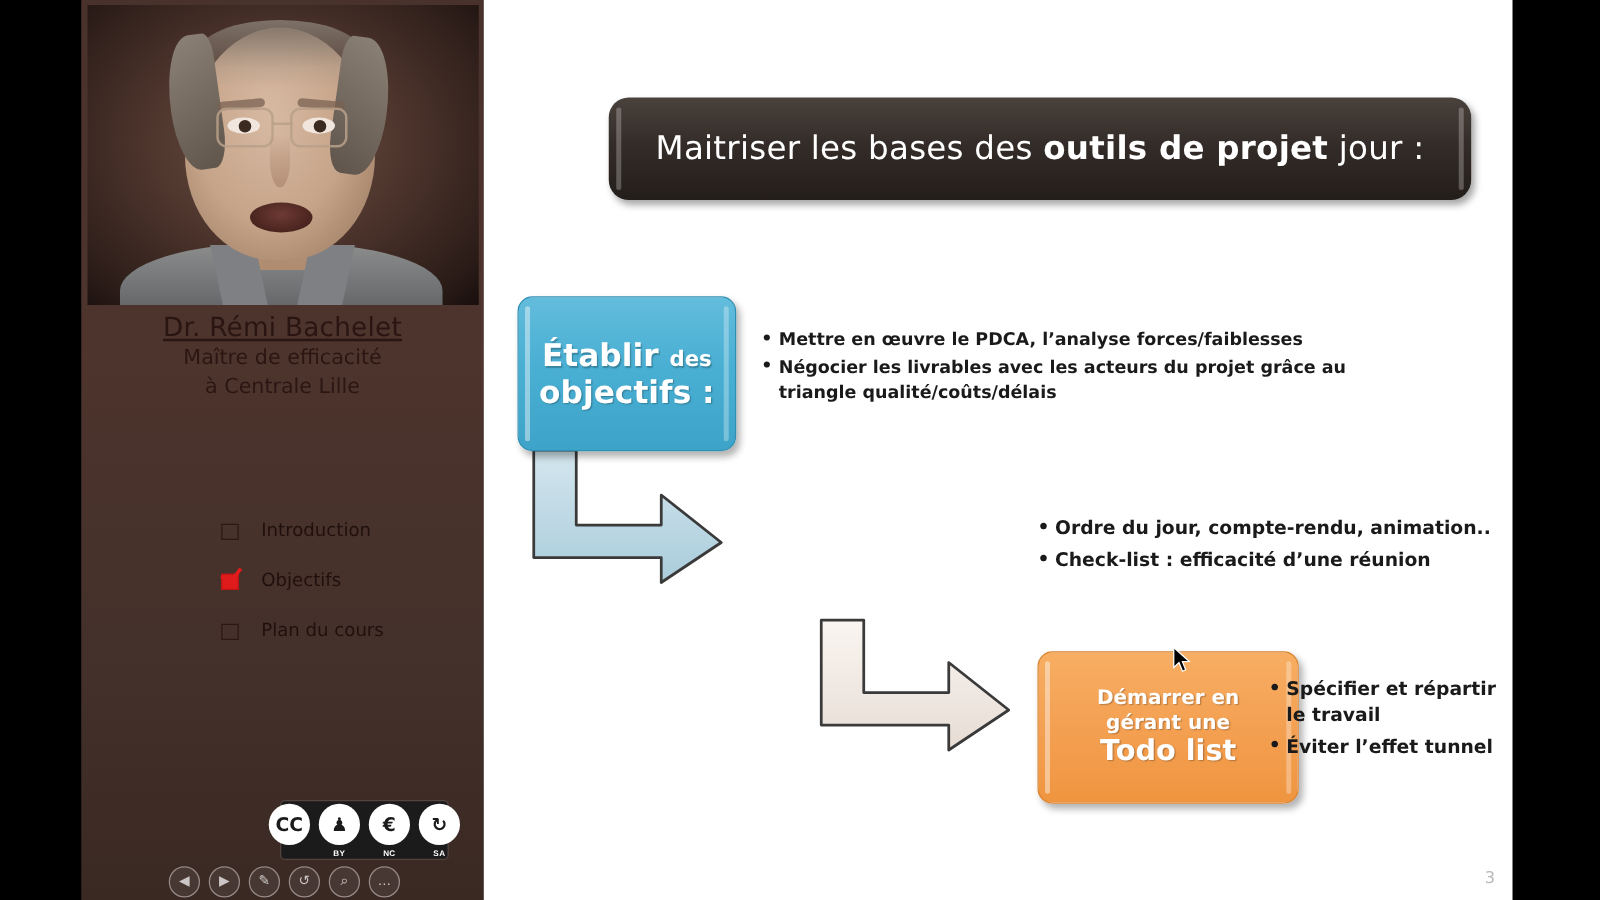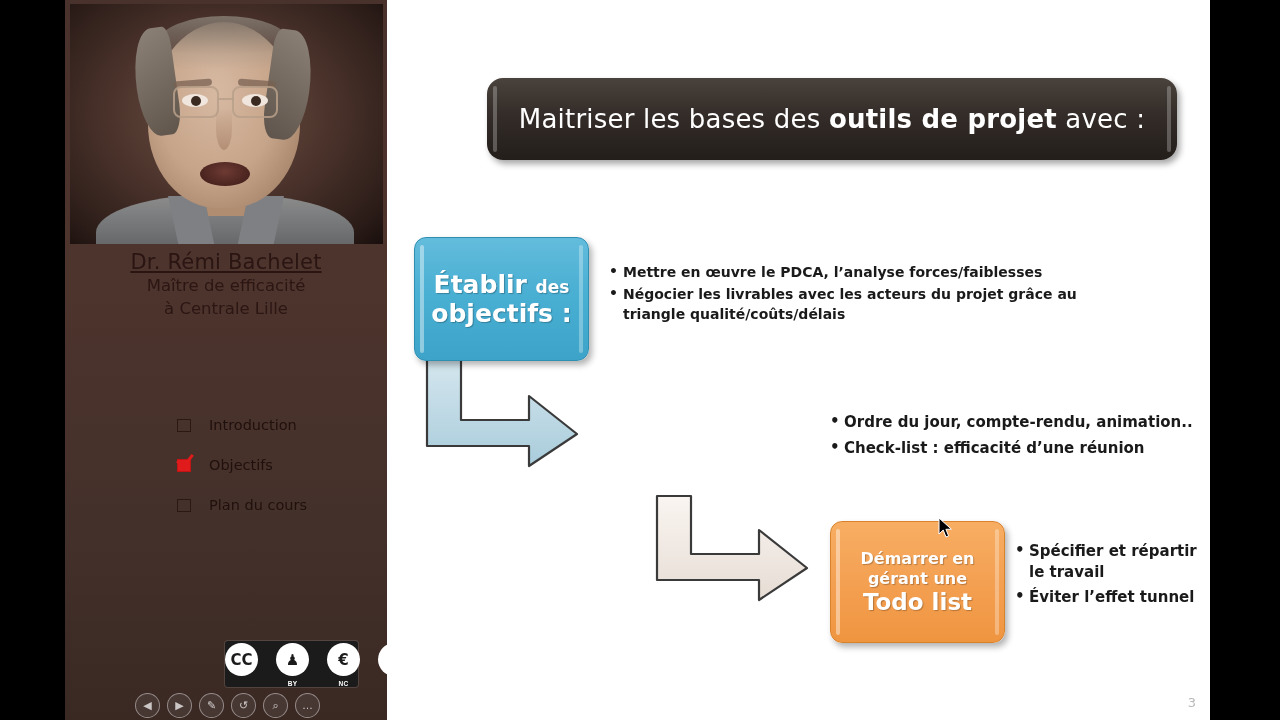--- a/index.html
+++ b/index.html
@@ -79,21 +79,21 @@
   .nav-box.checked:after {
     content:""; position:absolute; left: 2px; top: -9px; width: 7px; height: 13px;
     border: solid #e01b1b; border-width: 0 3px 3px 0; transform: rotate(38deg);
   }
   .nav-label { font-size: 14.5px; color: #20100d; font-family: "DejaVu Sans", sans-serif; }
 
   
   #cc-badge {
     position: absolute; left: 160px; top: 641px; width: 133px; height: 46px;
     background: #1b1b1b; border-radius: 3px;
-    display: flex; align-items: center; justify-content: space-between; gap: 18px;
+    display: flex; align-items: center; justify-content: center; gap: 7px;
     box-shadow: 0 0 0 1px rgba(255,255,255,.12);
   }
   .cc-circ { width: 33px; height: 33px; border-radius: 50%; background: #fff;
              display: flex; align-items: center; justify-content: center;
              font-size: 15px; font-weight: bold; color: #1b1b1b;
              font-family: "DejaVu Sans", sans-serif; position: relative; }
   .cc-sub { position: absolute; bottom: -2px; left: 0; width: 100%; text-align: center;
             font-size: 6.5px; color: #fff; font-weight: bold; letter-spacing: .3px; }
   .cc-wrap { position: relative; padding-bottom: 9px; }
 
@@ -141,21 +141,21 @@
                  background: rgba(255,255,255,.42); border-radius:3px; }
   .node:after  { content:""; position:absolute; right:5px; top:7px; width:4px; bottom:7px;
                  background: rgba(255,255,255,.30); border-radius:3px; }
 
   #node-blue { left: 27px; top: 237px; width: 175px; height: 124px;
     background: linear-gradient(180deg,#63bcdc 0%, #49afd3 45%, #3ea3c8 100%);
     border: 1px solid #2f8fb3; font-size: 25px; }
   #node-green { left: 245px; top: 370px; width: 175px; height: 128px;
     background: linear-gradient(180deg,#5ee04f 0%, #46d235 50%, #39c52a 100%);
     border: 1px solid #2fae22; font-size: 23px; }
-  #node-orange { left: 443px; top: 521px; width: 175px; height: 122px;
+  #node-orange { left: 443px; top: 521px; width: 209px; height: 122px;
     background: linear-gradient(180deg,#f7ae63 0%, #f4a052 50%, #ef9540 100%);
     border: 1px solid #d9822c; font-size: 17px; }
   .small-line { font-size: 17px; font-weight: bold; }
   .big-line   { font-size: 25px; font-weight: bold; }
   .mid-line   { font-size: 23px; font-weight: bold; }
   .tiny-line  { font-size: 16px; font-weight: bold; }
 
   .bullets { position: absolute; font-family: "DejaVu Sans", sans-serif;
              font-weight: bold; color: #1a1a1a; }
   .bullets div { position: relative; padding-left: 14px; margin-bottom: 3px; }
@@ -244,21 +244,21 @@
       <div class="pbtn">↺</div>
       <div class="pbtn">⌕</div>
       <div class="pbtn">…</div>
     </div>
   </div>
 
   <div id="slide">
 
     <div id="title-banner">
       <div id="title-text">
-        <span>Maitriser les bases des </span><b>outils de projet</b><span> avec :</span>
+        <span>Maitriser les bases des </span><b>outils de projet</b><span> jour :</span>
       </div>
     </div>
 
     <svg class="arrow-svg" style="left:38px; top:358px;" width="170" height="110" viewBox="0 0 170 110">
       <defs>
         <linearGradient id="gb" x1="0" y1="0" x2="0" y2="1">
           <stop offset="0" stop-color="#d4e6ee"></stop>
             <stop offset="1" stop-color="#a9ccdb"></stop>
         </linearGradient>
       </defs>

